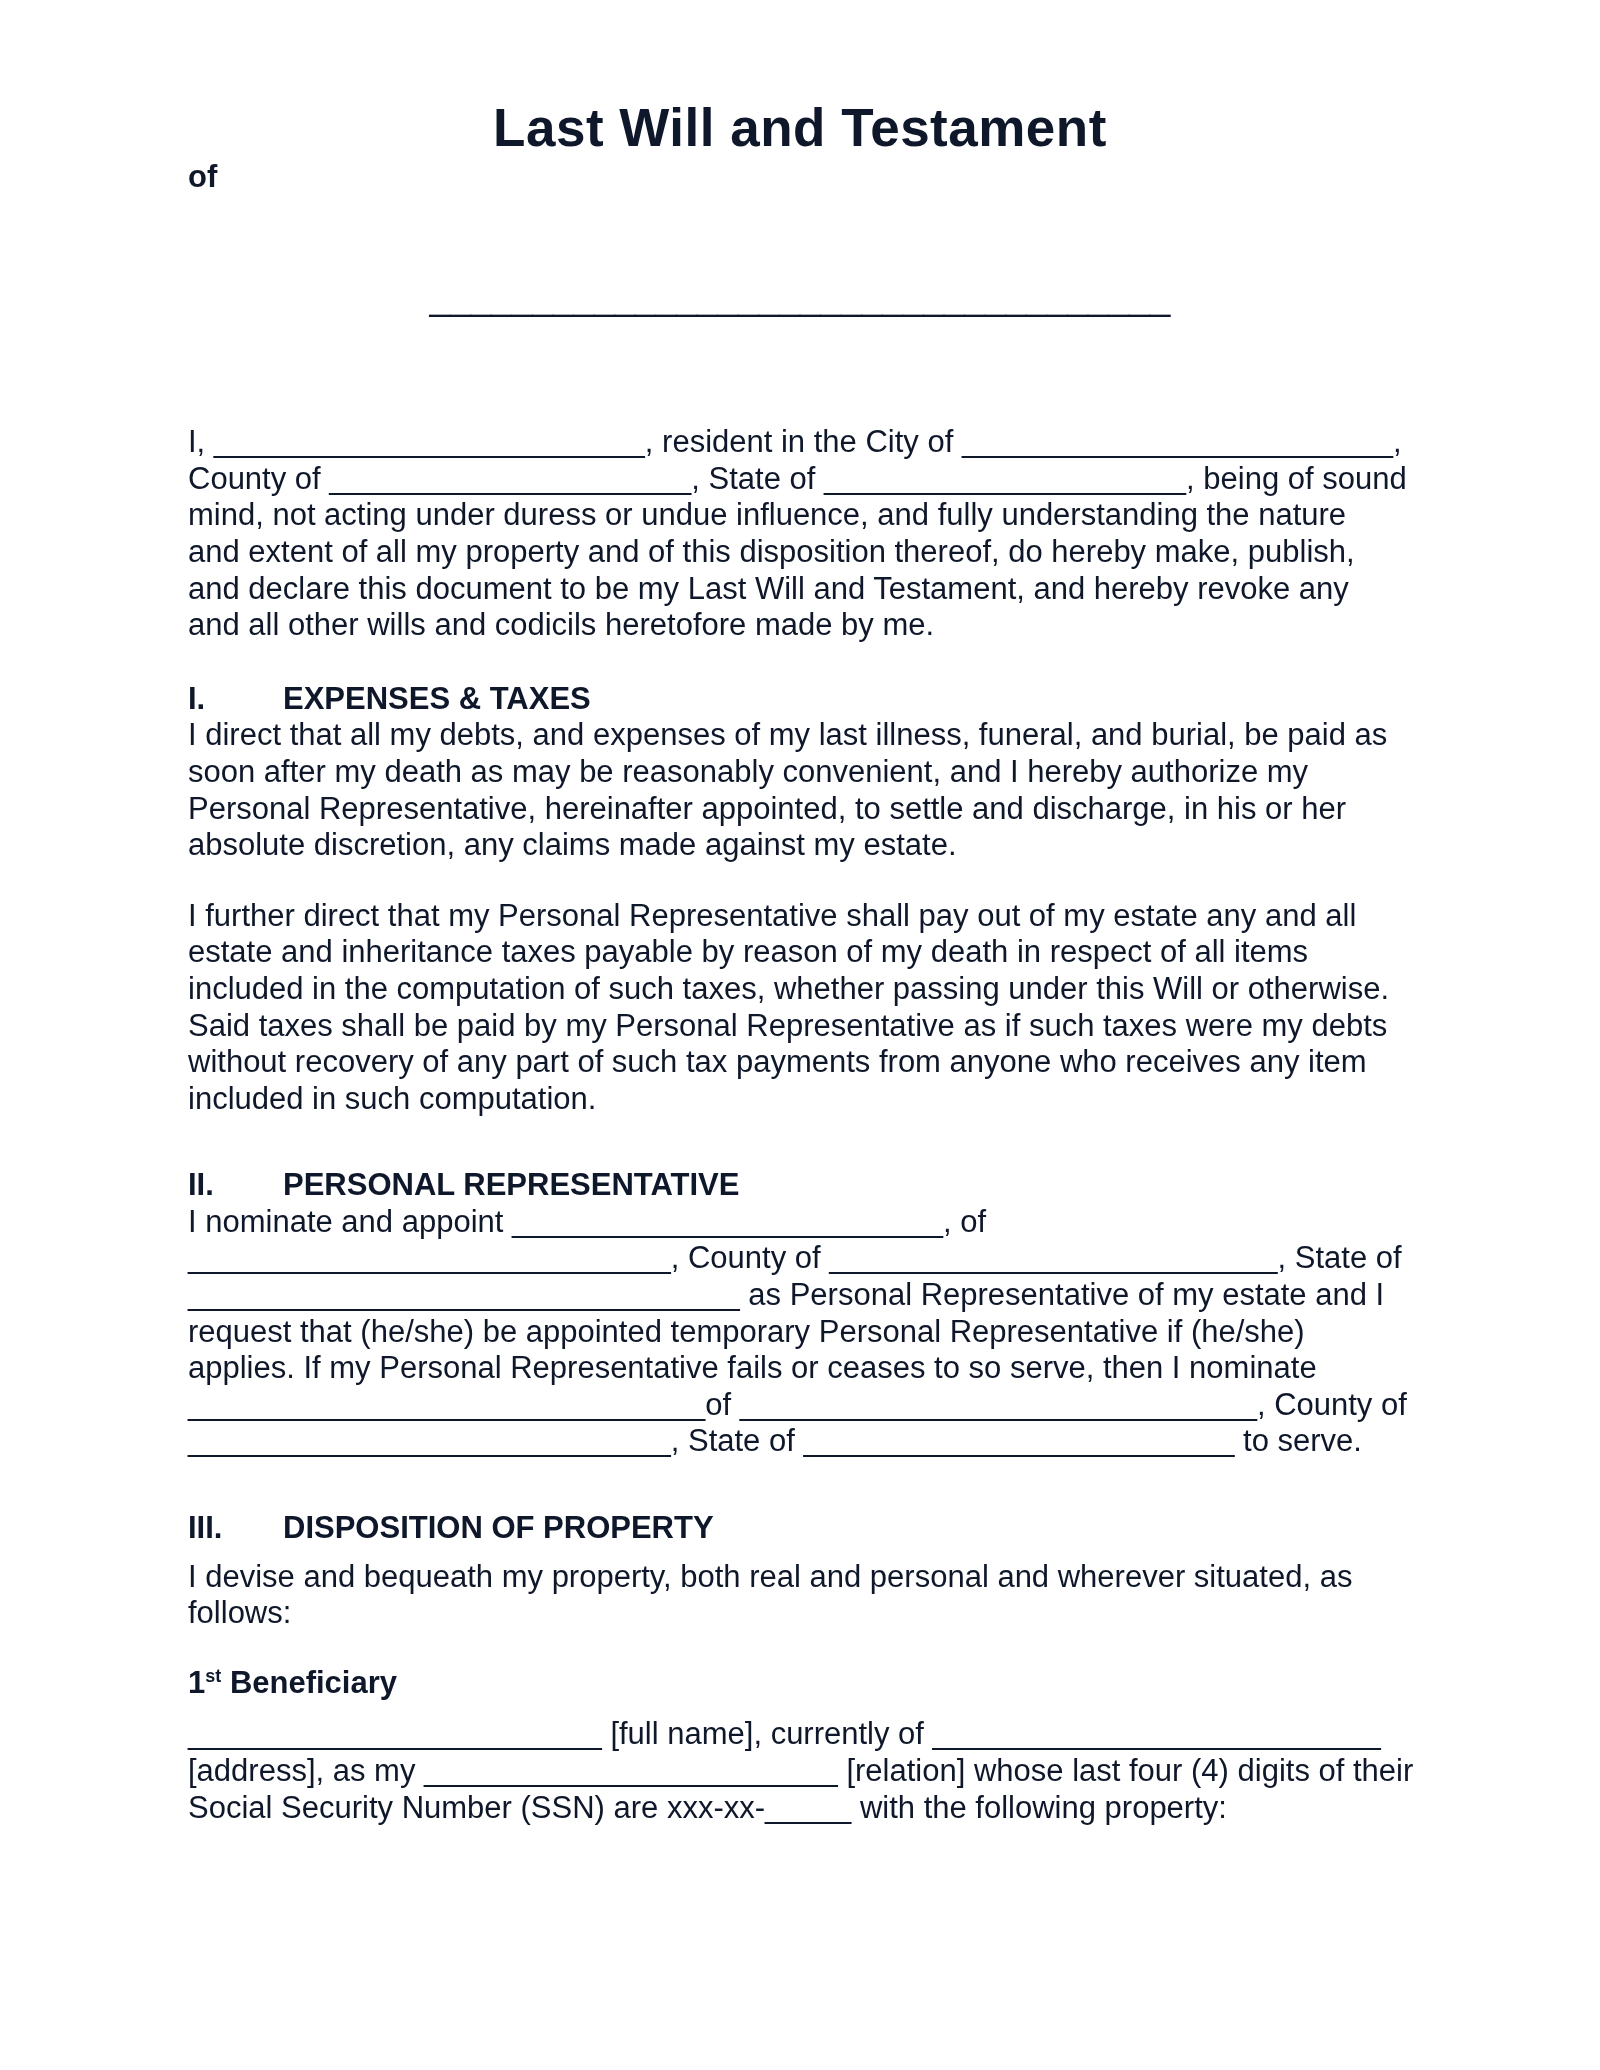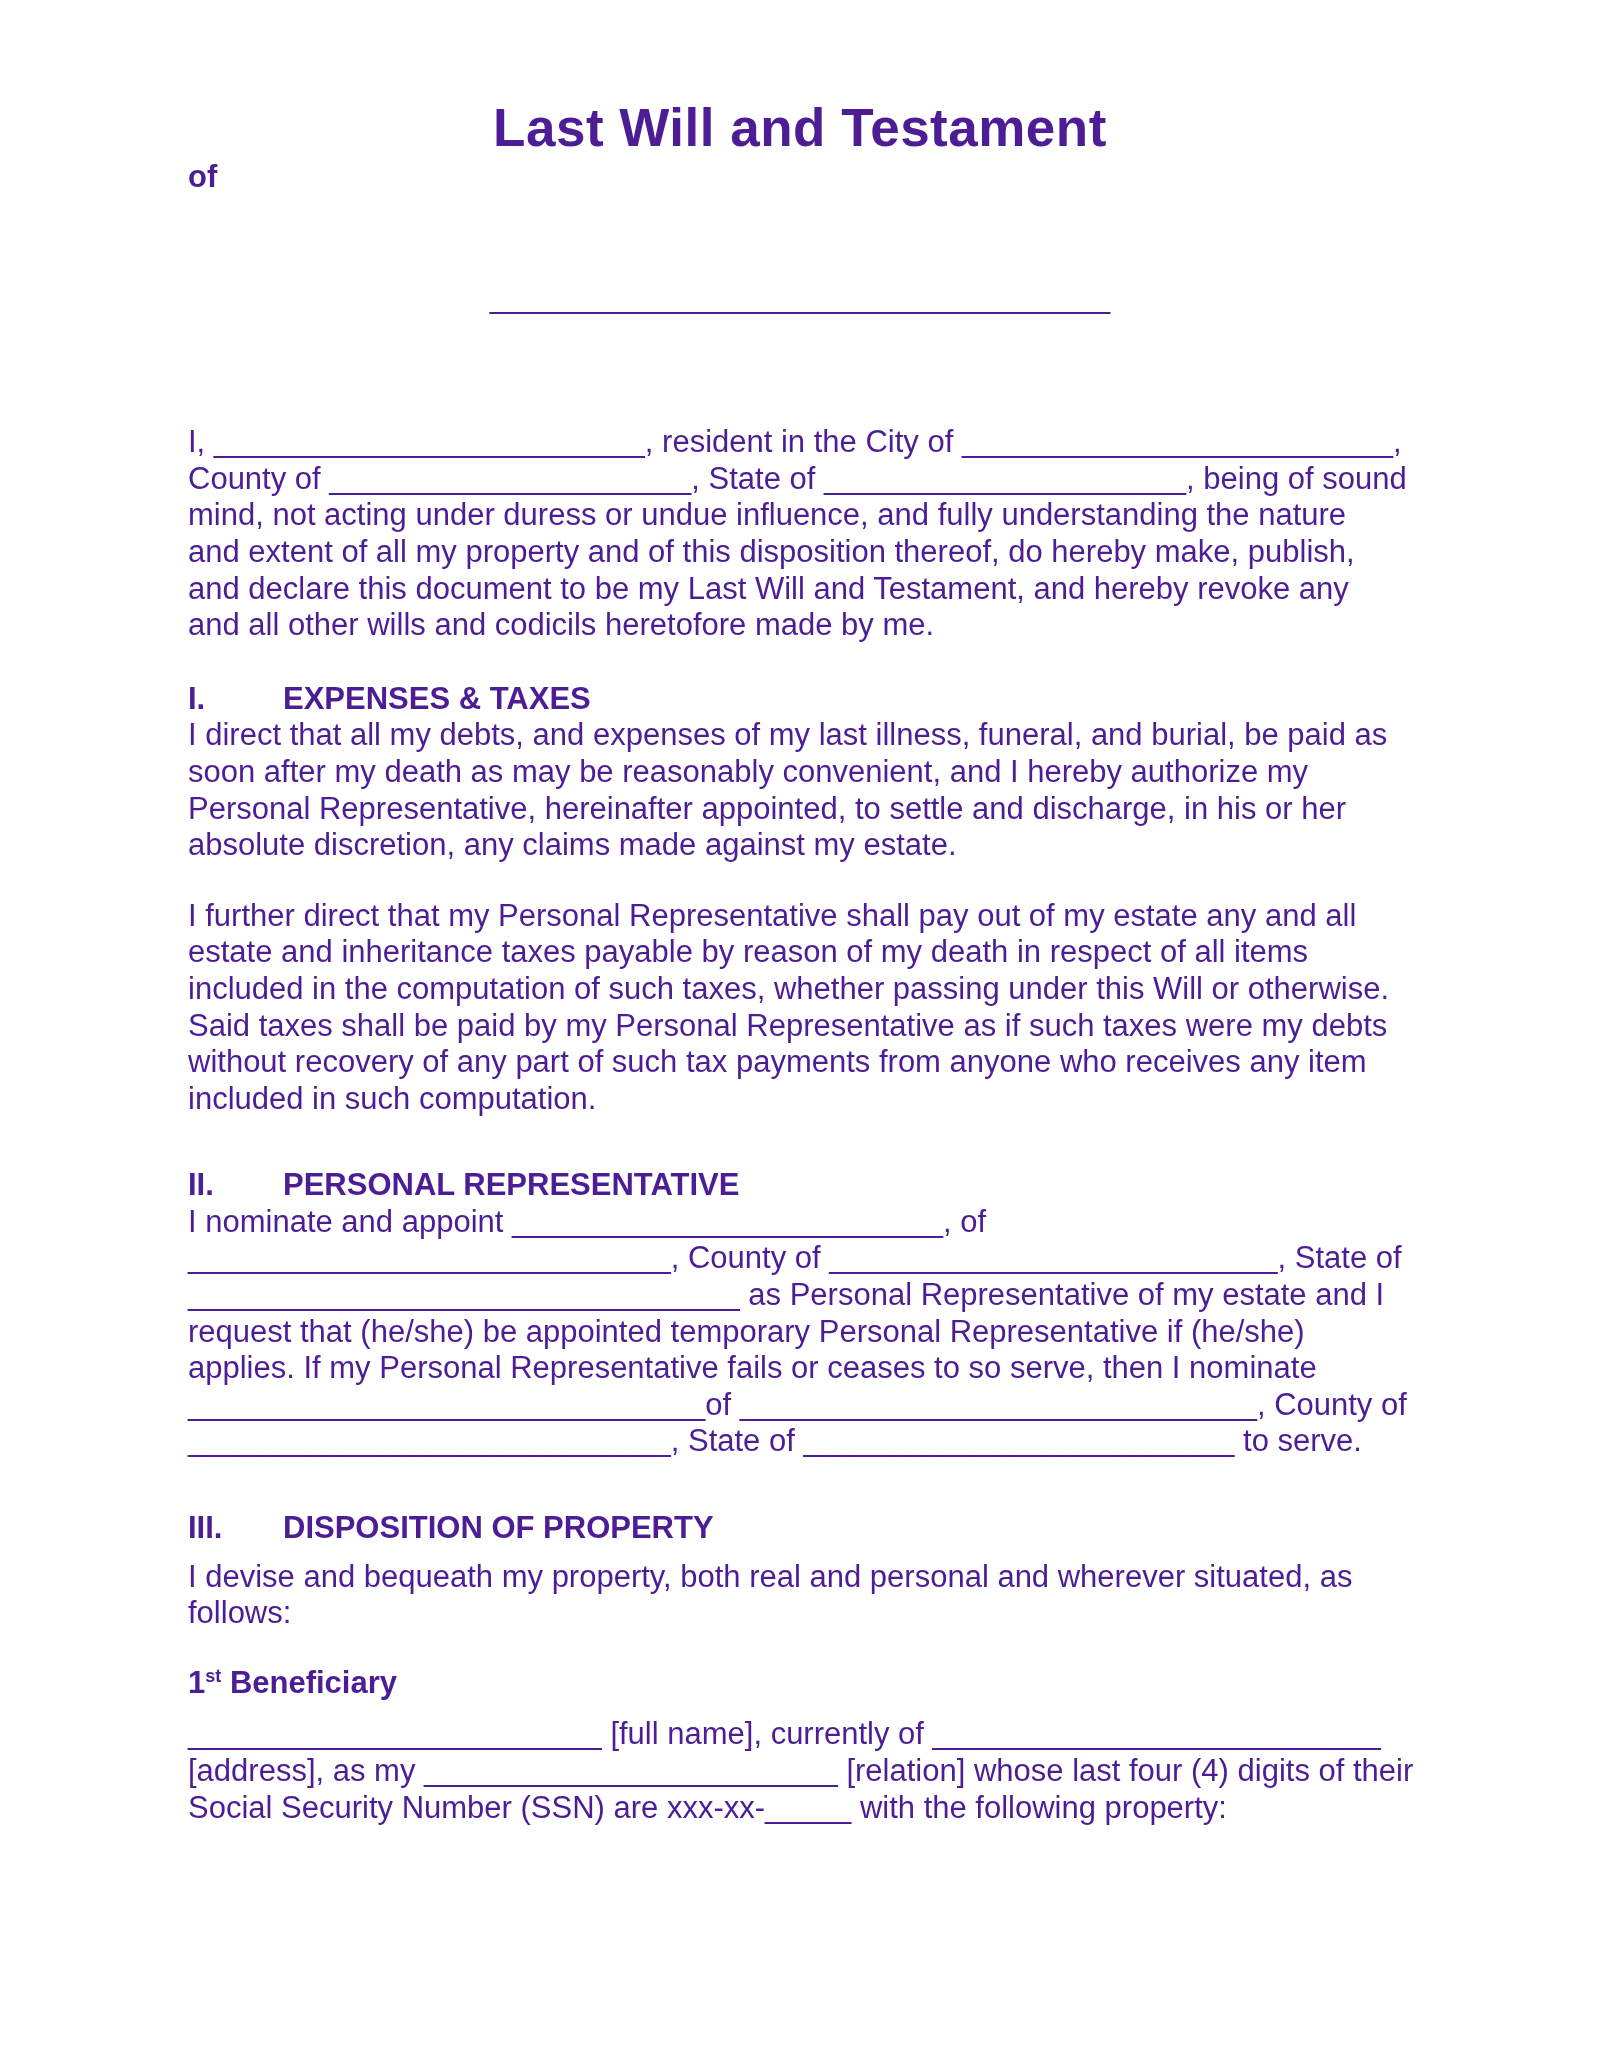--- a/index.html
+++ b/index.html
@@ -2,42 +2,42 @@
 <html><head>
 <meta charset="utf-8">
 <style>
   * { margin: 0; padding: 0; box-sizing: border-box; }
   html, body { background: #ffffff; }
   .page {
     position: relative;
     width: 1600px;
     height: 1860px;
     background: #ffffff;
-    color: #4c1d95;
+    color: #0f172a;
     font-family: "Liberation Sans", "DejaVu Sans", sans-serif;
     overflow: hidden;
   }
   .content { padding: 0 188px; }
   .doc-title {
     margin-top: 97px;
     text-align: center;
     font-size: 53px;
     line-height: 62px;
     font-weight: bold;
     letter-spacing: 0.5px;
   }
   .doc-subtitle {
     font-size: 31px;
     line-height: 36.6px;
     font-weight: bold;
   }
   .name-blank-line {
     margin-top: 84px;
     text-align: center;
-    font-size: 31px;
+    font-size: 37px;
     line-height: 36.6px;
     white-space: pre;
   }
   .para {
     font-size: 31px;
     line-height: 36.6px;
     white-space: pre;
   }
   .sec-heading {
     display: flex;

